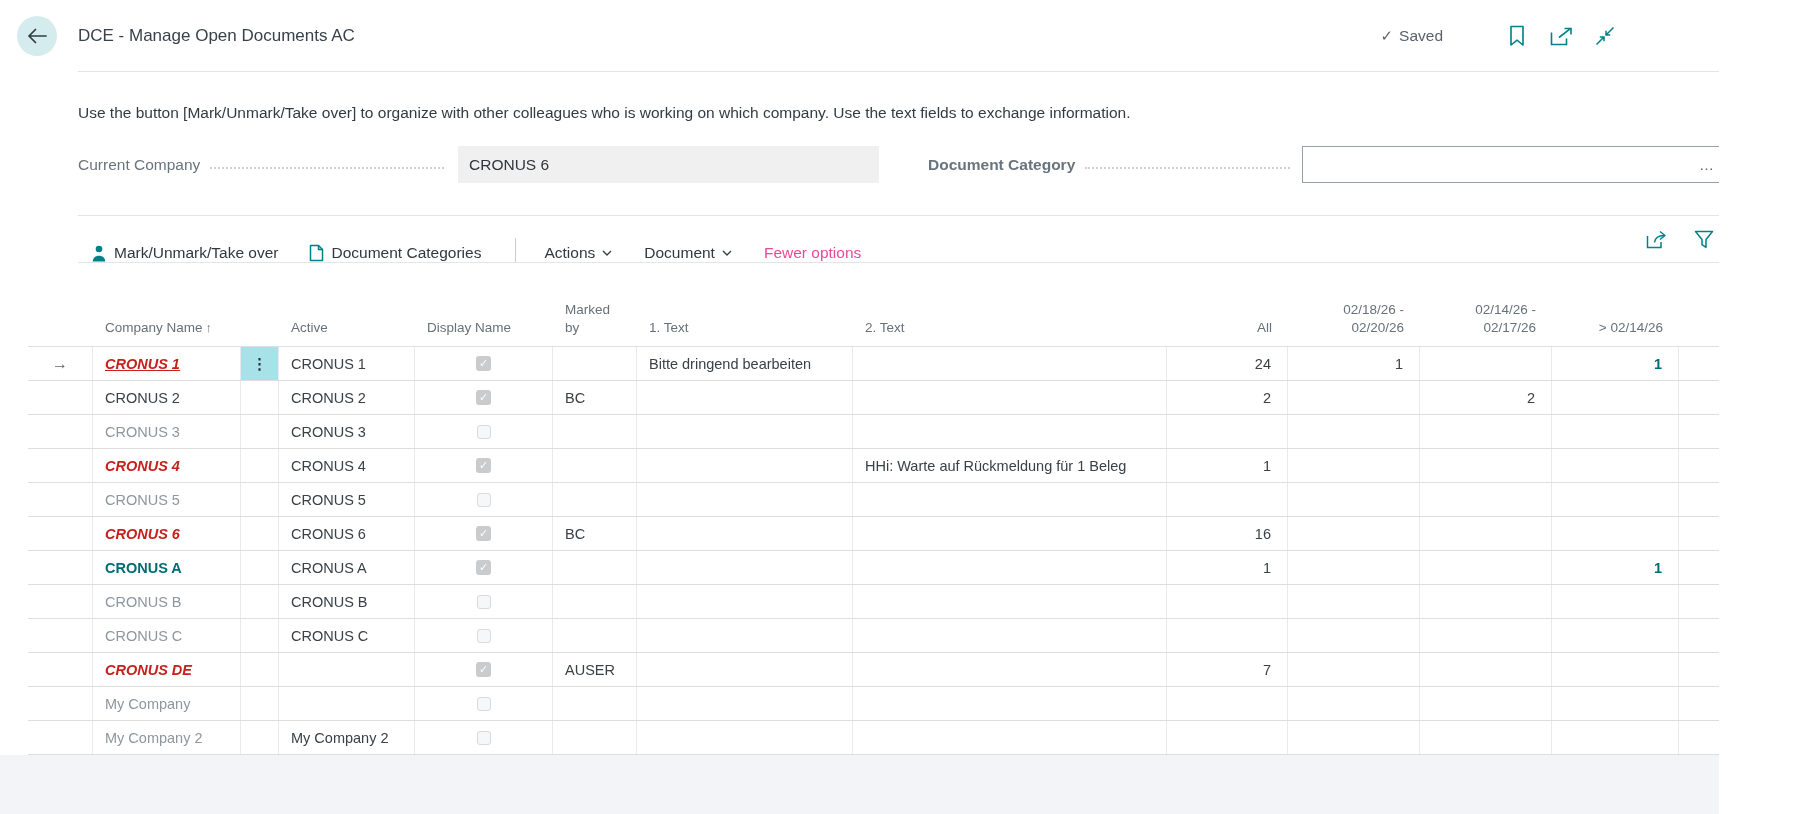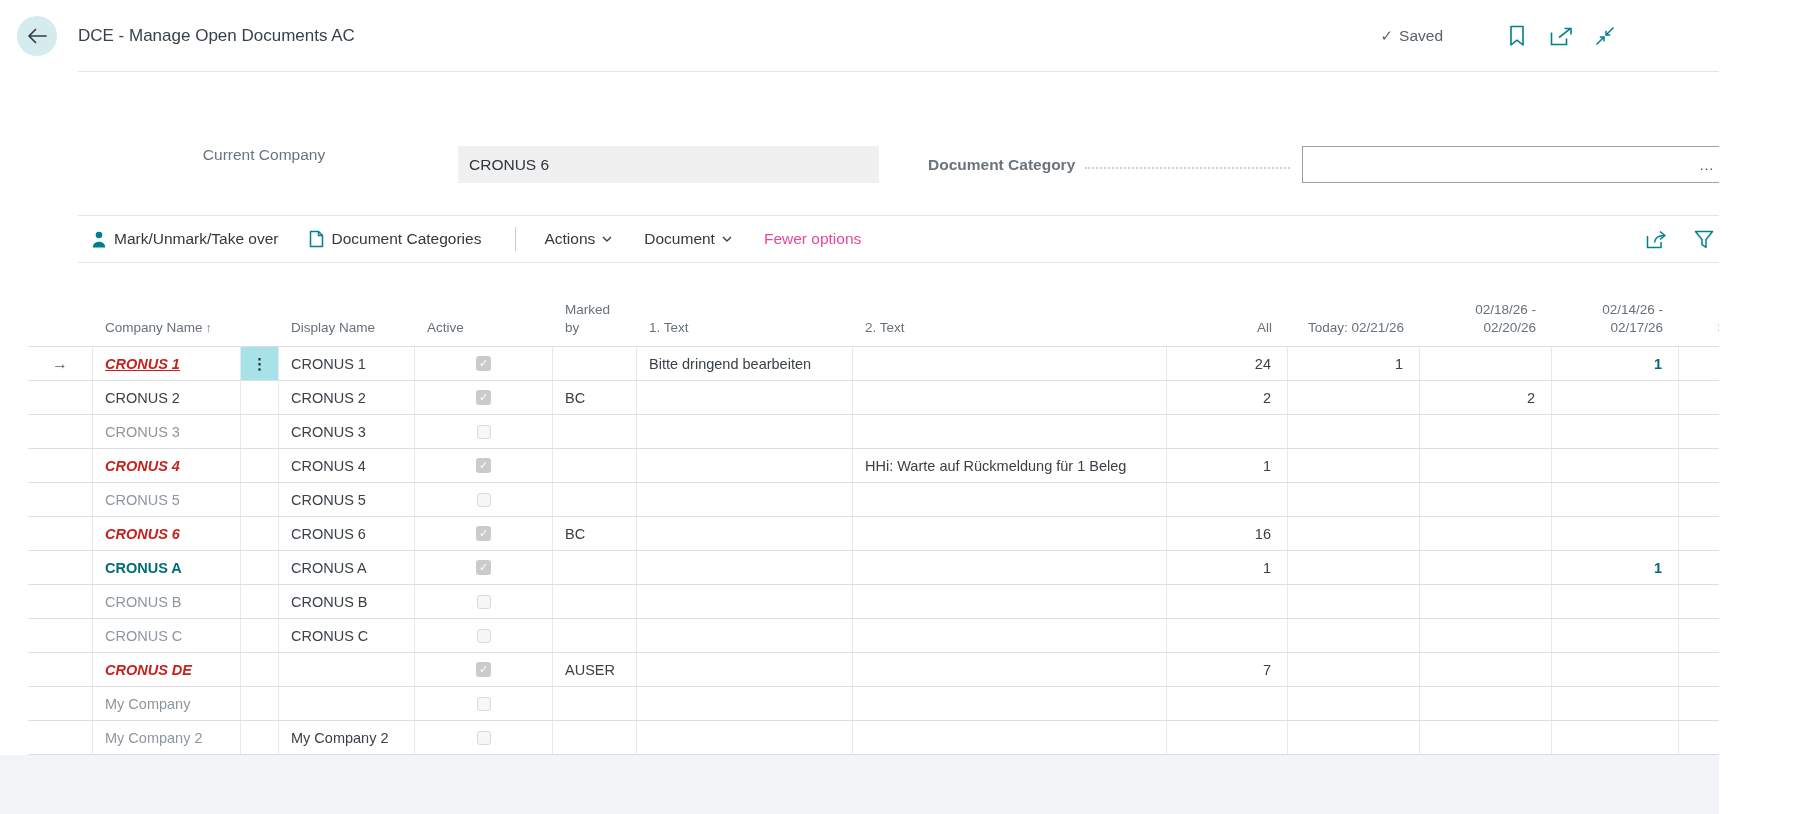--- a/index.html
+++ b/index.html
@@ -19,40 +19,40 @@
     font-size:17px; color:#39424c; }
   .titlebar-right { position:absolute; right:92px; top:0; height:72px; display:flex; align-items:center; }
   .saved { display:flex; align-items:center; gap:6px; font-size:15.5px; color:#5a6168; margin-right:52px; }
   .saved .chk { font-size:15px; color:#5a6168; }
   .tb-icon { width:44px; height:40px; display:flex; align-items:center; justify-content:center; cursor:pointer; }
   .title-divider { position:absolute; top:71px; left:78px; width:1651px; height:1px; background:#e3e5e7; }
 
   
   .instruction { position:absolute; left:78px; top:104px; font-size:15.5px; color:#333b42; }
   .field-label-wrap { position:absolute; top:146px; height:37px; display:flex; align-items:center; }
-  .fl-current { left:78px; width:372px;flex-direction:column; }
+  .fl-current { left:78px; width:372px; }
   .fl-doccat { left:928px; width:368px;font-weight:bold; }
   .field-label { font-size:15.5px; color:#6a747d; white-space:nowrap; }
   .leader { flex:1; height:0; border-bottom:2px dotted #cdd2d6; margin:6px 6px 0 10px; }
   .field-readonly {
     position:absolute; left:458px; top:146px; width:421px; height:37px; background:#f0f0f0;
     display:flex; align-items:center; padding:0 11px; font-size:15.5px; color:#2e353b;
   }
   .field-input {
     position:absolute; left:1302px; top:146px; width:424px; height:37px; background:#fff;
     border:1px solid #99a0a8; display:flex; align-items:center; justify-content:flex-end;
     padding:0 10px; font-size:15px; color:#5a6168; cursor:text;
   }
   .field-input .ellipsis { letter-spacing:1px; }
 
   
   .toolbar {
     position:absolute; top:215px; left:78px; width:1720px; height:48px;
     border-top:1px solid #e3e5e7; border-bottom:1px solid #e3e5e7;
-    display:flex; align-items:center; padding-left:14px;
+    display:flex; align-items:flex-end; padding-left:14px;
   }
   .tool-item { display:flex; align-items:center; gap:8px; font-size:15.5px; color:#31383f;
     margin-right:30px; cursor:pointer; white-space:nowrap; }
   .tool-sep { width:1px; height:24px; background:#c9cdd1; margin:0 28px 0 4px; }
   .tool-drop { display:flex; align-items:center; gap:7px; font-size:15.5px; color:#31383f;
     margin-right:32px; cursor:pointer; }
   .fewer { font-size:15.5px; color:#ec4899; cursor:pointer; }
   .toolbar-right { position:absolute; right:84px; top:0; height:46px; display:flex; align-items:center; gap:24px; }
 
   
@@ -126,20 +126,21 @@
             <g stroke="#008089" stroke-width="1.5" fill="none">
               <path d="M18.5 1.5L11 9M11 4.8V9h4.2"></path>
               <path d="M1.5 18.5L9 11M9 15.2V11H4.8"></path>
             </g>
           </svg>
       </div>
     </div>
     <div class="title-divider"></div>
   </div>
 
+  <div class="instruction">Use the button [Mark/Unmark/Take over] to organize with other colleagues who is working on which company. Use the text fields to exchange information.</div>
 
   <div class="field-label-wrap fl-current">
     <span class="field-label">Current Company</span>
     <span class="leader"></span>
   </div>
   <div class="field-readonly">CRONUS 6</div>
 
   <div class="field-label-wrap fl-doccat">
     <span class="field-label">Document Category</span>
     <span class="leader"></span>
@@ -198,28 +199,27 @@
             <path d="M1.5 1.5h17L12 9.5v7.8l-4-2.6V9.5z" fill="none" stroke="#008089" stroke-width="1.5" stroke-linejoin="round"></path>
           </svg>
       </div>
     </div>
   </div>
 
   <div class="thead grid-cols">
       <div class="hc"></div>
       <div class="hc">Company Name<span class="sort">↑</span></div>
       <div class="hc"></div>
+      <div class="hc">Active</div>
       <div class="hc">Display Name</div>
-      <div class="hc">Active</div>
       <div class="hc">Marked
 by</div>
       <div class="hc">1. Text</div>
       <div class="hc">2. Text</div>
       <div class="hc right">All</div>
-      <div class="hc right">Today: 02/21/26</div>
       <div class="hc right">02/18/26 -
 02/20/26</div>
       <div class="hc right">02/14/26 -
 02/17/26</div>
       <div class="hc right">&gt; 02/14/26</div>
     </div>
 
   <div class="tbody">
       <div class="t-row grid-cols">
         <div class="tc indicator center">

